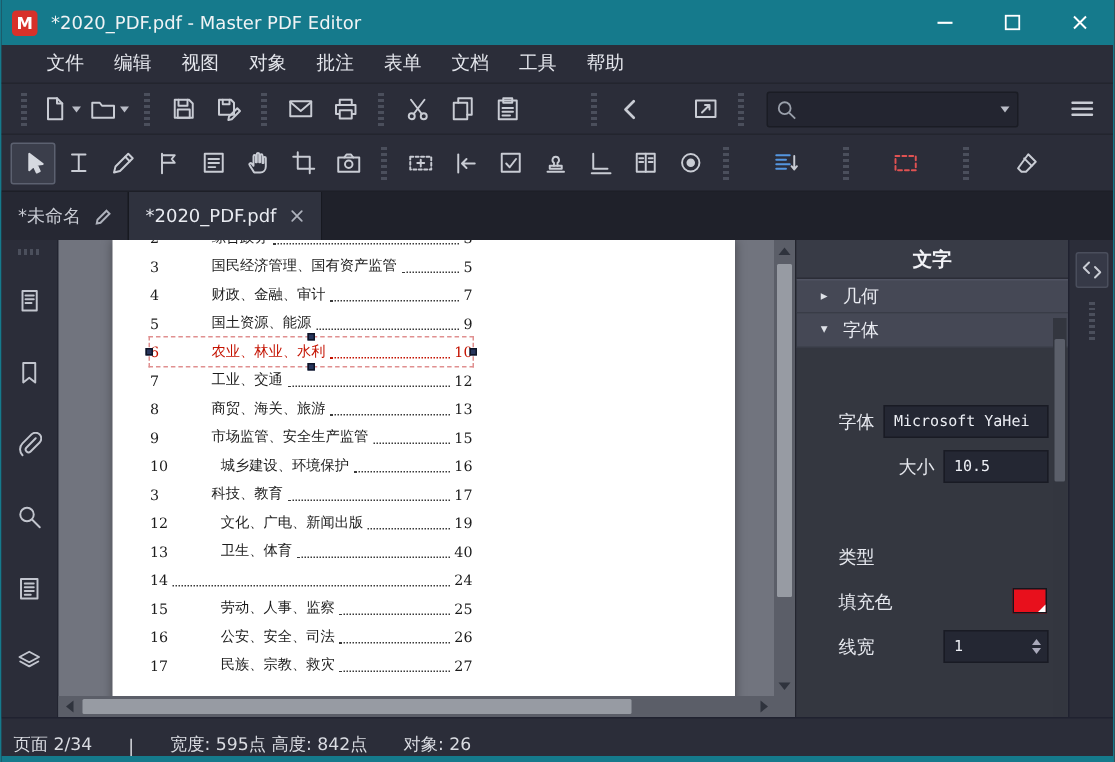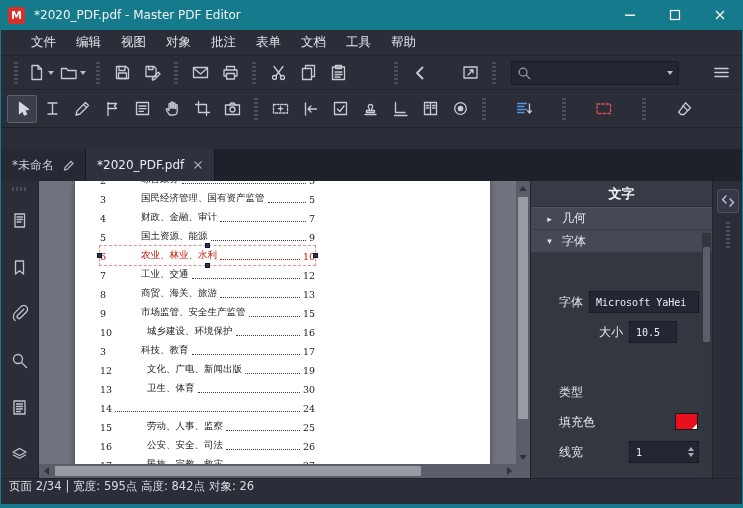--- a/index.html
+++ b/index.html
@@ -34,21 +34,21 @@
   .caret { width:0; height:0; border-left:3px solid transparent; border-right:3px solid transparent;
     border-top:4px solid #b9bcc6; margin-left:3px; }
   .sp16 { width:16px; flex:0 0 16px; } .sp34 { width:34px; flex:0 0 34px; } .sp20 { width:20px; flex:0 0 20px; }
 
   .search-box { width:168px; height:24px; background:#232530; border:1px solid #1a1c24; border-radius:2px;
     display:flex; align-items:center; padding:0 5px; margin-left:8px; }
   .search-box input { flex:1; background:transparent; border:none; outline:none; color:#dde0e8; font-size:12px; min-width:0; }
   .push-right { margin-left:auto; display:flex; align-items:center; }
 
   
-  .tabbar { flex:0 0 32px; background:#1f212a; display:flex; align-items:stretch;margin-top:21px; }
+  .tabbar { flex:0 0 32px; background:#1f212a; display:flex; align-items:stretch; }
   .tab { display:flex; align-items:center; gap:9px; padding:0 11px; font-size:12px; color:#c9ccd4;
     background:#262833; border-right:1px solid #171920; }
   .tab.active { background:#2f323e; color:#e9ebf1; }
   .tab svg { stroke:#aeb2bc; fill:none; stroke-width:1.3; stroke-linecap:round; }
 
   
   .content { flex:1 1 auto; min-height:0; display:flex; background:#2b2d39; }
 
   .left-sidebar { flex:0 0 38px; background:#2b2d39; border-right:1px solid #222430;
     display:flex; flex-direction:column; align-items:center; padding-top:6px; }
@@ -101,21 +101,21 @@
     color:#e9ebf1; font-size:12px; background:#454855; border-bottom:1px solid #393c47; }
   .section-marker { font-size:9px; color:#dfe2e8; width:9px; text-align:center; }
   .props { flex:1 1 auto; background:#343740; padding-top:37px; position:relative; }
   .prop-row { position:relative; height:24px; margin-bottom:6px; display:flex; align-items:center; padding-left:28px; }
   .prop-label { color:#e6e8ee; font-size:12px; white-space:nowrap; }
   .field { position:absolute; top:1px; height:22px; background:#242733; border:1px solid #191b24;
     color:#eceef4; font-size:10px; display:flex; align-items:center; padding:0 6px;
     font-family:"DejaVu Sans Mono","Liberation Mono",monospace; white-space:nowrap; overflow:hidden; }
   .row-font .field { left:58px; width:110px; }
   .row-size .prop-label { margin-left:40px; }
-  .row-size .field { left:98px; width:48px; }
+  .row-size .field { left:98px; width:70px; }
   .row-type { margin-top:36px; }
   .row-type .field { left:58px; width:110px; justify-content:space-between; }
   .swatch { position:absolute; left:144px; top:3px; width:23px; height:17px; border:1px solid #14161d; }
   .swatch::after { content:""; position:absolute; right:0; bottom:0;
     border-left:5px solid transparent; border-bottom:5px solid #fff; }
   .row-width .field { left:98px; width:70px; padding-right:2px; }
   .spin { margin-left:auto; display:flex; flex-direction:column; gap:2px; width:11px; align-items:center; }
   .spin i { display:block; }
   .spin .tri-up   { border-left-width:3.5px; border-right-width:3.5px; border-bottom:4px solid #aab; }
   .spin .tri-down { border-left-width:3.5px; border-right-width:3.5px; border-top:4px solid #aab; }
@@ -126,21 +126,21 @@
   .right-strip { flex:0 0 30px; background:#2b2d39; border-left:1px solid #202230;
     display:flex; flex-direction:column; align-items:center; padding-top:8px; }
   .strip-btn { width:22px; height:24px; background:#363947; border:1px solid #4a4e5c; border-radius:2px;
     display:flex; align-items:center; justify-content:center; }
   .strip-btn svg { stroke:#c9ccd4; fill:none; stroke-width:1.3; stroke-linecap:round; stroke-linejoin:round; }
   .strip-grip { margin-top:9px; width:4px; height:26px;
     background-image:repeating-linear-gradient(to bottom,#4b4f5c 0 2px,transparent 2px 4px); }
 
   
   .statusbar { flex:0 0 26px; background:#2b2d39; border-top:1px solid #202230;
-    display:flex; align-items:flex-start; color:#dadce2; font-size:11.5px; padding-left:8px; gap:4px; }
+    display:flex; align-items:flex-end; color:#dadce2; font-size:11.5px; padding-left:8px; gap:24px; }
   .teal-bottom { flex:0 0 4px; background:var(--accent,#157a8c); }
 </style>
 </head>
 <body>
 
 <div class="window">
 
   <div class="titlebar">
     <div class="app-icon">M</div>
     <div class="title-text">*2020_PDF.pdf - Master PDF Editor</div>
@@ -513,21 +513,21 @@
               <div class="toc-row">
                 <span class="toc-num">12</span>
                 <span class="toc-text">文化、广电、新闻出版</span>
                 <span class="toc-leader"></span>
                 <span class="toc-page">19</span>
               </div>
               <div class="toc-row">
                 <span class="toc-num">13</span>
                 <span class="toc-text">卫生、体育</span>
                 <span class="toc-leader"></span>
-                <span class="toc-page">30</span>
+                <span class="toc-page">40</span>
               </div>
               <div class="toc-row">
                 <span class="toc-num">14</span>
                 <span class="toc-leader"></span>
                 <span class="toc-page">24</span>
               </div>
               <div class="toc-row">
                 <span class="toc-num">15</span>
                 <span class="toc-text">劳动、人事、监察</span>
                 <span class="toc-leader"></span>

